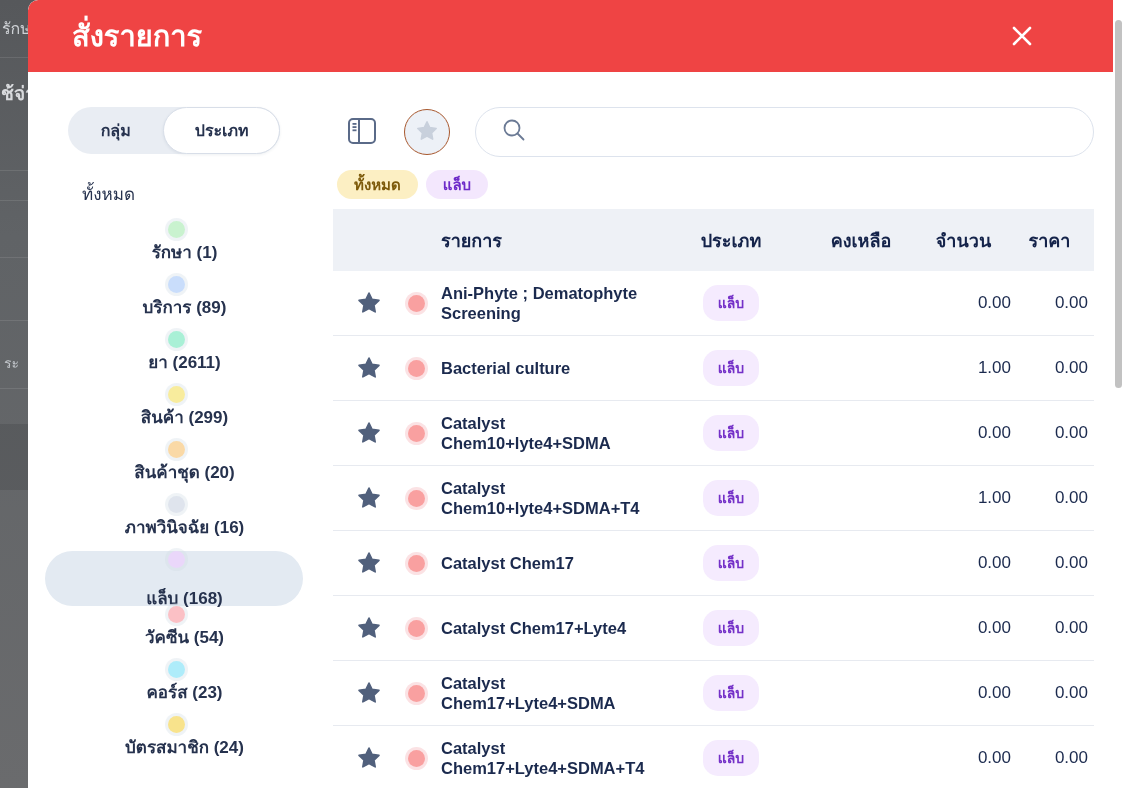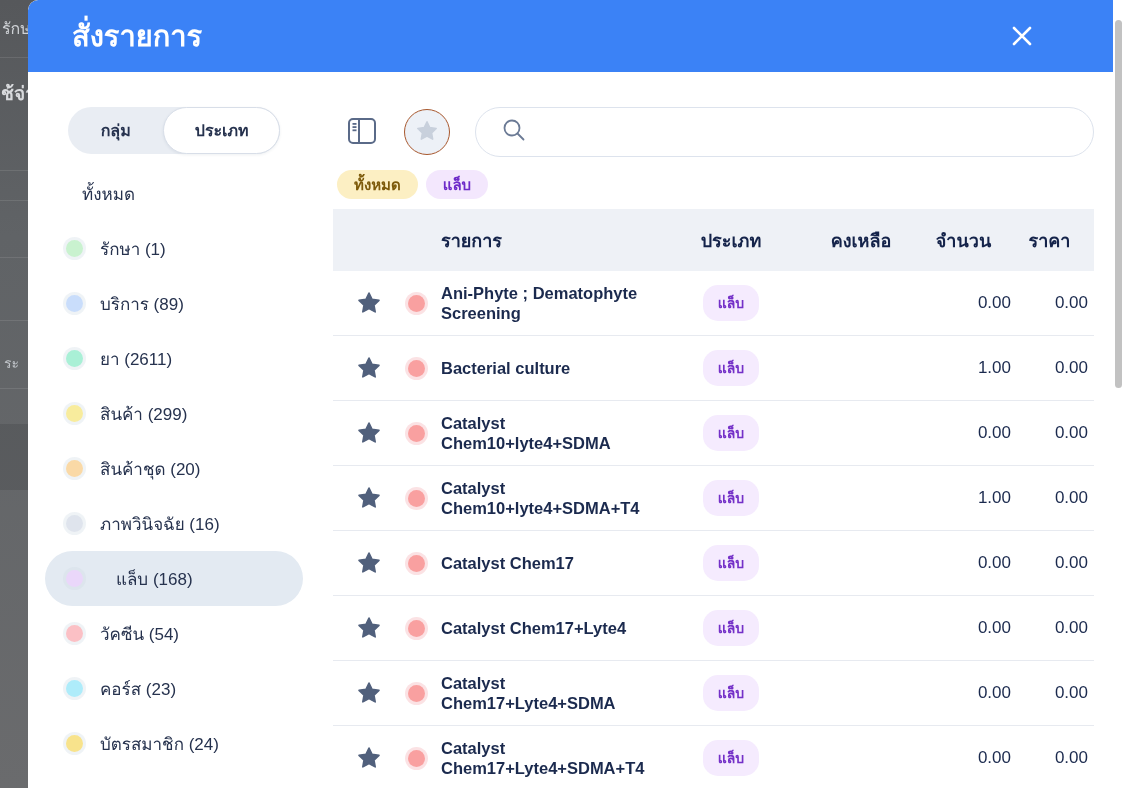--- a/index.html
+++ b/index.html
@@ -12,40 +12,40 @@
   .frag-1 { top:16px; left:2px; font-size:16px; color:#cfd2d6; }
   .frag-2 { top:78px; left:1px; font-size:19px; font-weight:700; color:#d8dadd; }
   .frag-3 { top:352px; left:4px; font-size:14px; color:#c3c7cc; }
   .bg-line { position:absolute; left:0; width:28px; height:1px; background:rgba(255,255,255,0.10); }
   .bg-band { position:absolute; left:0; width:28px; background:rgba(0,0,0,0.10); }
 
   
   .modal { position:absolute; left:28px; top:0; width:1096px; height:788px; background:#fff;
     border-top-left-radius:10px; overflow:hidden; z-index:1; }
 
-  .modal-header { height:72px; margin-right:11px; background:#3b82f6; border-top-left-radius:10px;
+  .modal-header { height:72px; margin-right:11px; background:#ef4444; border-top-left-radius:10px;
     display:flex; align-items:center; padding-left:44px; position:relative; }
   .modal-title { color:#fff; font-size:29px; font-weight:700; }
   .close-btn { position:absolute; right:79px; top:25px; width:24px; height:24px; cursor:pointer;
     display:flex; align-items:center; justify-content:center; background:none; border:none; }
 
   .modal-body { display:flex; padding:35px 0 0 17px; height:716px; }
 
   
   .sidebar { width:286px; flex-shrink:0; }
   .tabs { margin-left:23px; width:212px; height:47px; background:#e9edf3; border-radius:24px;
     display:flex; align-items:center; }
   .tab { width:45%; height:100%; display:flex; align-items:center; justify-content:center;
     font-size:16px; font-weight:600; color:#26324e; border-radius:24px; cursor:pointer; }
   .tab.active { width:55%; background:#fff; border:1px solid #d8dee8; box-shadow:0 1px 3px rgba(40,60,90,0.08); }
 
   .cat-all { margin-top:12px; height:55px; padding-left:37px; display:flex; align-items:center;
     font-size:17px; font-weight:500; color:#26324e; width:258px; cursor:pointer; }
   .cat-item { height:55px; width:258px; border-radius:28px; display:flex; align-items:center;
-    padding-left:21px; font-size:17px; font-weight:400; color:#26324e; cursor:pointer; }
+    padding-left:21px; font-size:17px; font-weight:700; color:#26324e; cursor:pointer;flex-direction:column; }
   .cat-item.selected { background:#e3eaf2;gap:16px; }
   .cat-dot { width:17px; height:17px; border-radius:50%; margin-right:17px; flex-shrink:0;
     box-shadow:0 0 0 3px rgba(210,220,230,0.35); }
 
   
   .main { flex:1; padding-right:30px; margin-left:2px; min-width:0; }
 
   .toolbar { display:flex; align-items:center; height:50px; }
   .panel-btn { width:36px; height:36px; margin-left:11px; background:none; border:none;
     display:flex; align-items:center; justify-content:center; cursor:pointer; }

